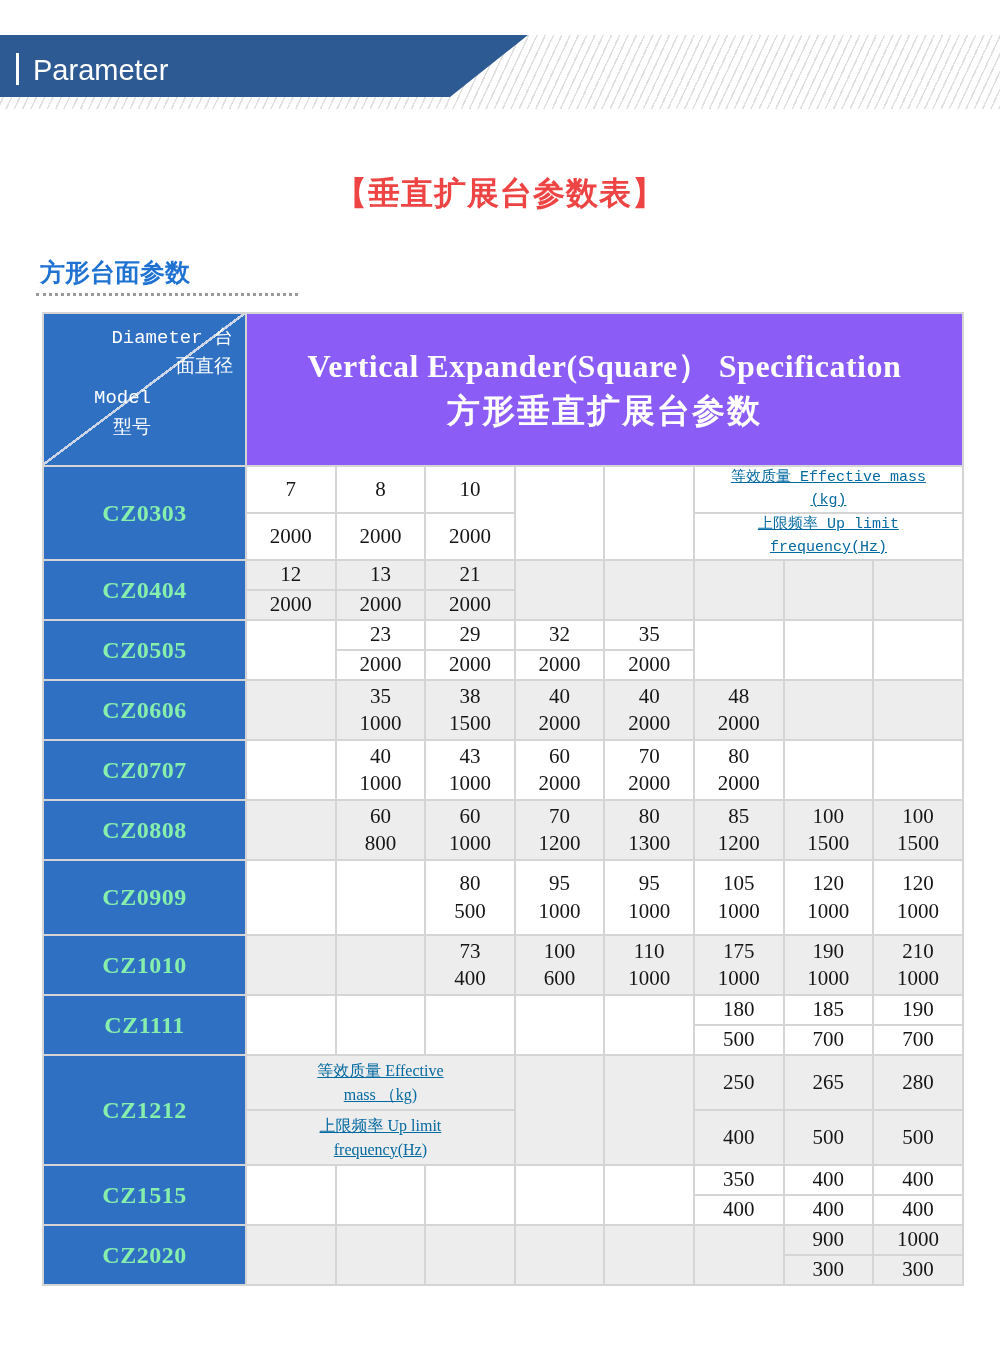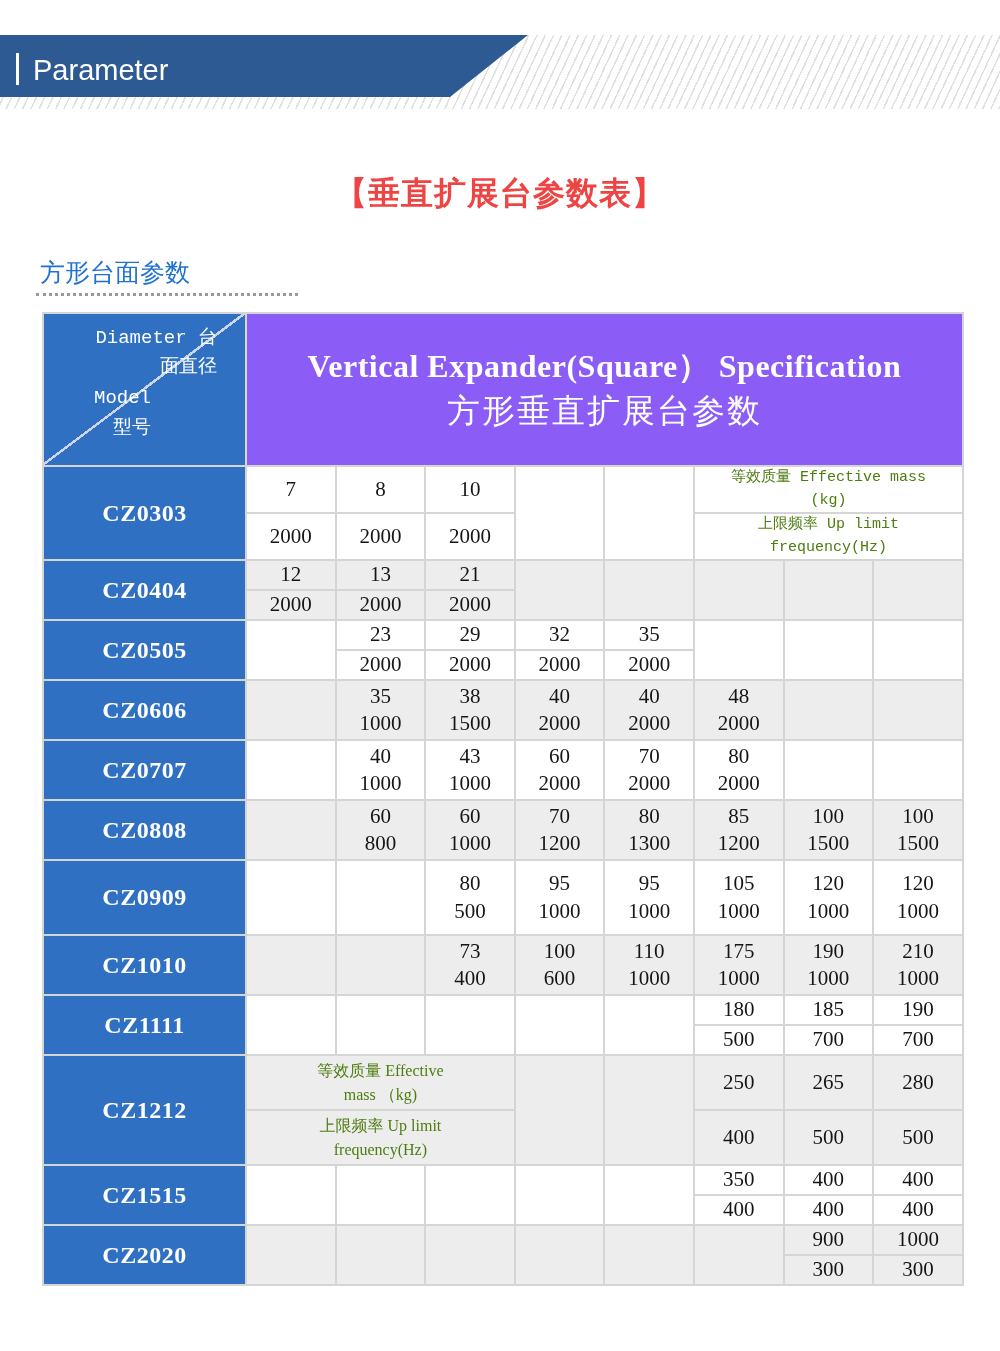--- a/index.html
+++ b/index.html
@@ -29,21 +29,21 @@
   }
   .banner-en { color:#fff; font-size:29px; font-weight:400; margin-top:8px; }
 
   
   .page-title {
     position:absolute; top:172px; left:0; width:1000px; text-align:center;
     color:#ef4444; font-size:32px; font-weight:800; letter-spacing:1px;
   }
   .section-title {
     position:absolute; top:256px; left:40px;
-    color:#1f72d2; font-size:25px; font-weight:400;
+    color:#1f72d2; font-size:25px; font-weight:700;
   }
   .dotted-divider {
     position:absolute; top:293px; left:36px; width:262px; height:0;
     border-top:3px dotted #9a9a9a;
   }
 
   
   table.spec {
     position:absolute; top:312px; left:42px; width:920px;
     border-collapse:collapse; table-layout:fixed;
@@ -55,45 +55,45 @@
     position:relative; background:#2f70c3; height:151px;
   }
   .corner-diag {
     position:absolute; left:0; top:0; right:0; bottom:0;
     background:linear-gradient(to bottom right,
       transparent calc(50% - 2px),
       #cdd6e6 calc(50% - 2px), #cdd6e6 calc(50% + 0.5px),
       transparent calc(50% + 0.5px));
   }
   .corner-top {
-    position:absolute; top:10px; right:28px; text-align:right;
+    position:absolute; top:10px; right:12px; text-align:right;
     color:#fff; font-family:"Liberation Mono", monospace;
     font-size:19px; line-height:1.55; white-space:pre-line; font-weight:400;
   }
   .corner-bottom {
     position:absolute; bottom:22px; left:10px; text-align:left;
     color:#fff; font-family:"Liberation Mono", monospace;
     font-size:19px; line-height:1.55; white-space:pre-line; font-weight:400;margin-left:40px;
   }
   .spec th.main { background:#8b5cf6; color:#fff; vertical-align:middle; }
   .main-t1 { font-family:"Liberation Serif", serif; font-weight:bold; font-size:32px; letter-spacing:0.5px; }
-  .main-t2 { font-size:33px; font-weight:400; margin-top:0; letter-spacing:2px; }
+  .main-t2 { font-size:33px; font-weight:700; margin-top:0; letter-spacing:2px; }
 
   td.gray  { background:#ededed; }
   td.light { background:#ffffff; }
   td.model {
-    background:#2f70c3; color:#ffffff; font-weight:bold; font-size:24px;
+    background:#2f70c3; color:#86efac; font-weight:bold; font-size:24px;
     text-align:center; vertical-align:middle; letter-spacing:0.5px;margin-top:48px;
   }
   td.num {
     font-size:21px; color:#151515; text-align:center; vertical-align:middle;
     white-space:pre-line; line-height:1.3;
   }
   td.label {
-    text-align:center; vertical-align:middle; white-space:pre-line; color:#4d7c0f;
+    text-align:center; vertical-align:middle; white-space:pre-line; color:#0369a1;text-decoration:underline;
   }
   td.label.mono  { font-family:"Liberation Mono", monospace; font-size:15px; line-height:1.5; }
   td.label.serif { font-family:"Liberation Serif", serif;  font-size:16px; line-height:1.45; }
 </style>
 </head>
 <body>
 
 <div class="hatch-strip"></div>
 <div class="banner">
   <span class="banner-sep"></span>

